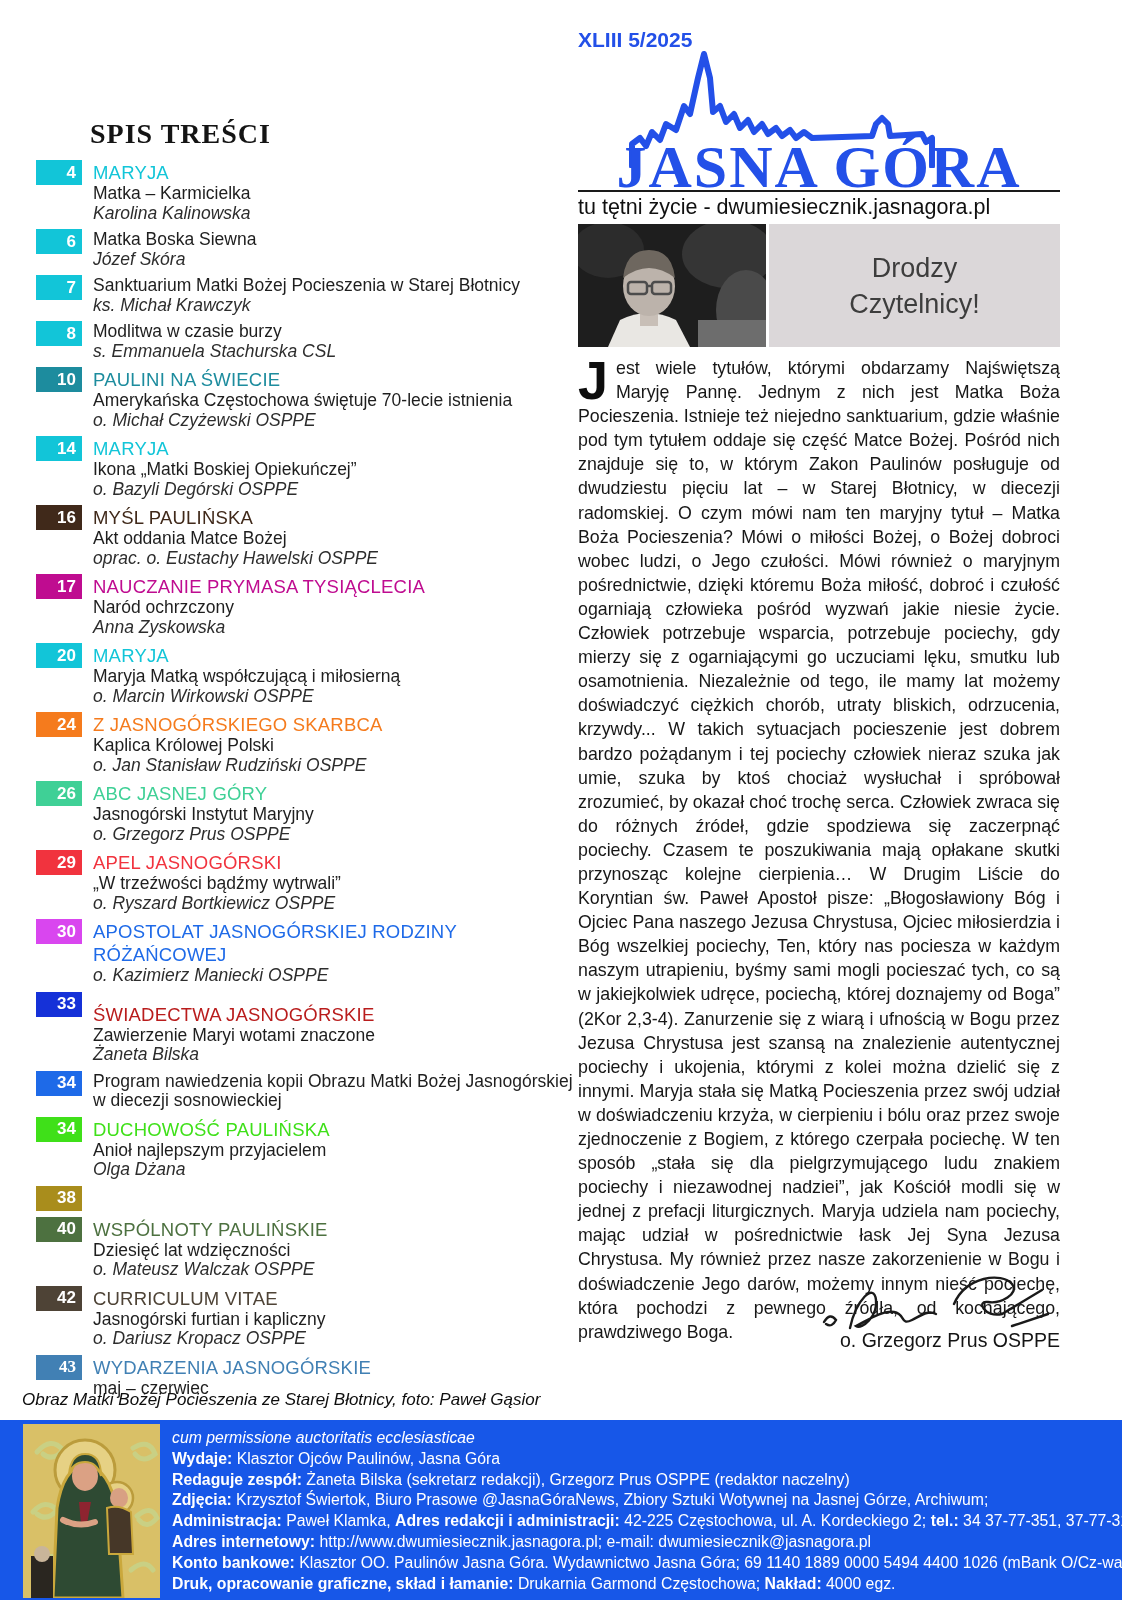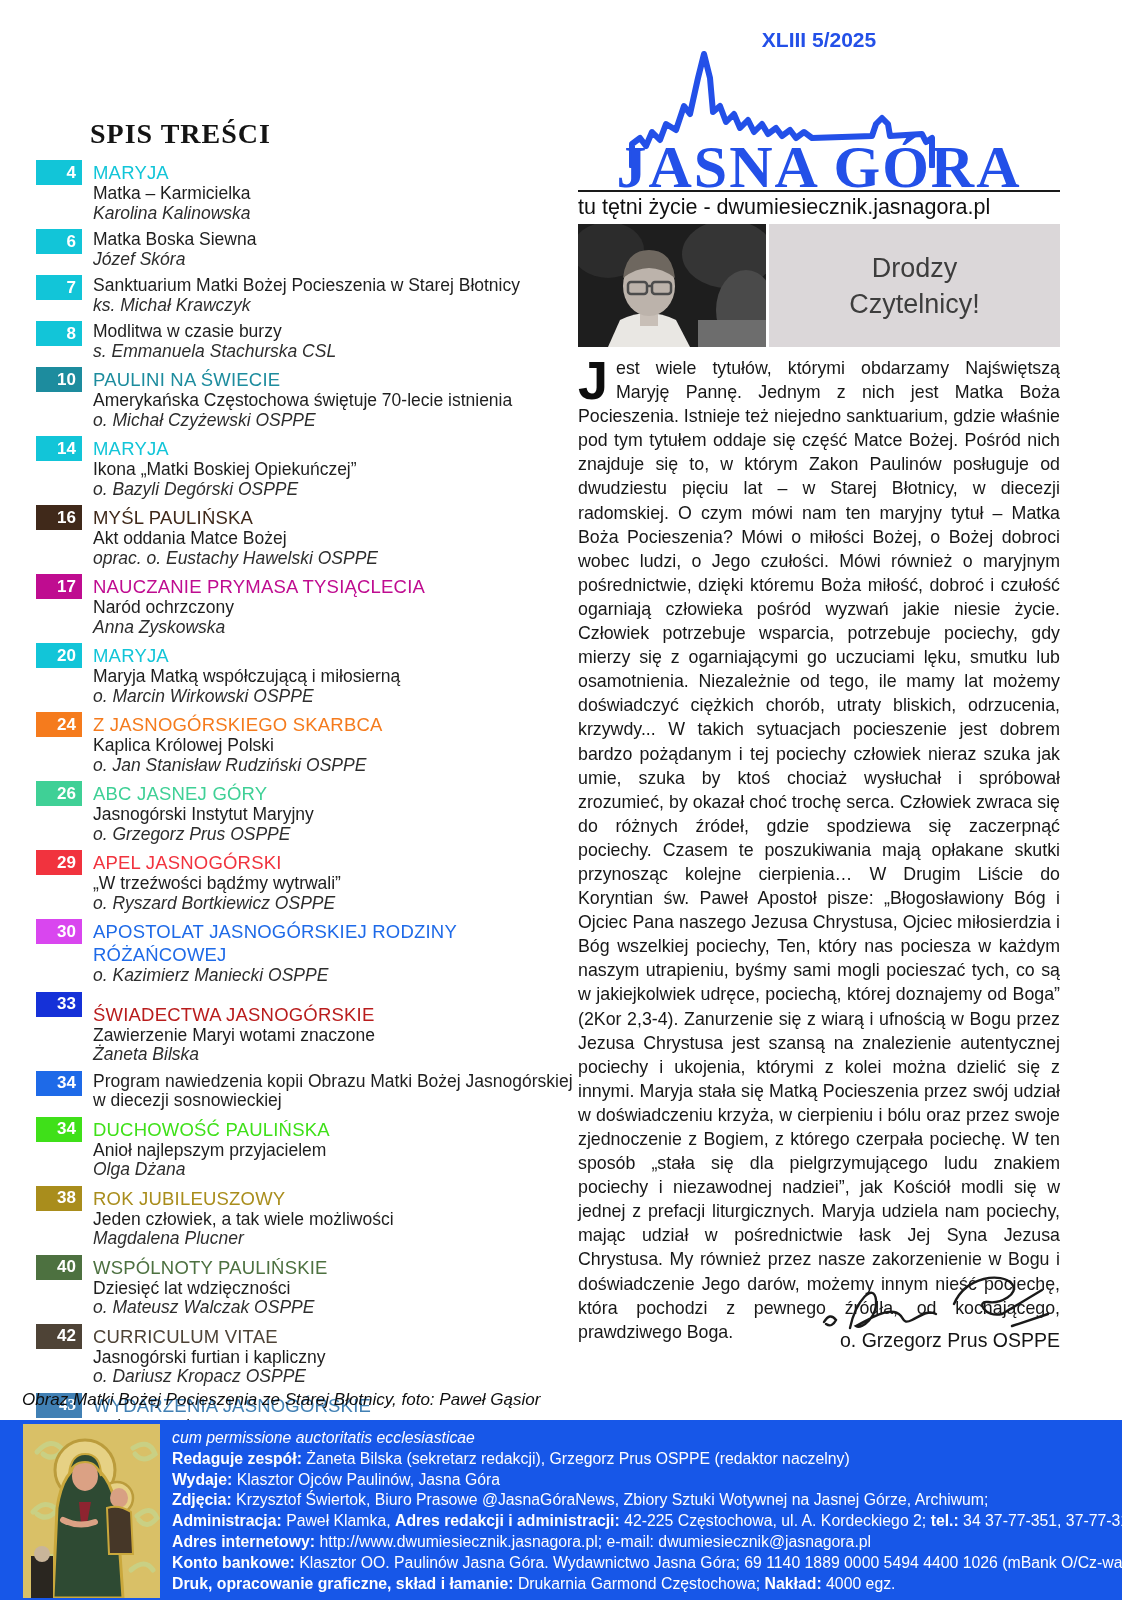--- a/index.html
+++ b/index.html
@@ -12,21 +12,21 @@
   .toc-list{position:absolute;left:36px;top:160px;width:540px;display:flex;flex-direction:column;gap:6px;}
   .toc-item{display:flex;gap:11px;}
   .badge{width:46px;height:25px;flex:none;color:#fff;font-weight:bold;font-size:17px;
          display:flex;align-items:center;justify-content:flex-end;padding-right:6px;box-sizing:border-box;}
   .toc-text{padding-top:1px;min-width:0;}
   .cat{font-size:18.5px;line-height:23px;letter-spacing:.2px;}
   .title{font-size:17.5px;line-height:19.5px;color:#1e1e1e;}
   .author{font-size:17.5px;line-height:19.5px;font-style:italic;color:#2d2d2d;}
 
   
-  .issue{position:absolute;left:578px;top:28px;width:482px;text-align:center;
+  .issue{position:absolute;left:578px;top:28px;width:482px;text-align:left;
          color:#2350e8;font-weight:bold;font-size:21px;}
   .logo-wrap{position:absolute;left:578px;top:46px;width:482px;height:148px;}
   .skyline{position:absolute;left:48px;top:2px;}
   .logo-text{position:absolute;left:0;bottom:-8px;width:100%;text-align:center;
              font-family:"Liberation Serif",serif;font-weight:bold;font-size:60px;
              color:#2350e8;letter-spacing:2px;white-space:nowrap;}
   .tagline{position:absolute;left:578px;top:190px;width:482px;font-size:21.5px;color:#101010;
            border-top:2px solid #1a1a1a;padding-top:3px;}
   .photo-row{position:absolute;left:578px;top:224px;width:482px;height:123px;display:flex;}
   .photo{width:188px;height:123px;flex:none;}
@@ -175,25 +175,20 @@
       <div class="toc-item">
         <div class="badge" style="background: rgb(63, 224, 25);">34</div>
         <div class="toc-text">
           <div class="cat" style="color: rgb(63, 224, 25);">DUCHOWOŚĆ PAULIŃSKA</div>
           <div class="title">Anioł najlepszym przyjacielem</div>
           <div class="author">Olga Dżana</div>
         </div>
       </div>
       <div class="toc-item">
         <div class="badge" style="background: rgb(169, 141, 28);">38</div>
-        <div class="toc-text">
-          <div class="cat" style="color: rgb(169, 141, 28);">ROK JUBILEUSZOWY</div>
-          <div class="title">Jeden człowiek, a tak wiele możliwości</div>
-          <div class="author">Magdalena Plucner</div>
-        </div>
       </div>
       <div class="toc-item">
         <div class="badge" style="background: rgb(77, 113, 64);">40</div>
         <div class="toc-text">
           <div class="cat" style="color: rgb(77, 113, 64);">WSPÓLNOTY PAULIŃSKIE</div>
           <div class="title">Dziesięć lat wdzięczności</div>
           <div class="author">o. Mateusz Walczak OSPPE</div>
         </div>
       </div>
       <div class="toc-item">
@@ -284,22 +279,22 @@
       <path d="M46 50 Q48 30 62 30 Q78 30 78 52 Q74 38 62 38 Q50 38 46 50 Z" fill="#2e4a33" stroke="#caa83c" stroke-width="2"></path>
       <path d="M56 78 L68 78 L64 100 L58 100 Z" fill="#8e2430"></path>
       <ellipse cx="96" cy="74" rx="9" ry="10" fill="#d8a083"></ellipse>
       <path d="M84 84 Q96 80 108 88 L110 130 L86 130 Z" fill="#463728" stroke="#caa83c" stroke-width="2"></path>
       <path d="M40 96 Q56 104 72 98" fill="none" stroke="#dba184" stroke-width="6" stroke-linecap="round"></path>
       <rect x="8" y="132" width="22" height="42" fill="#2a2620"></rect>
       <circle cx="19" cy="130" r="8" fill="#c9b59a"></circle>
     </svg>
     <div class="footer-lines">
         <div class="f-line"><span class="fi">cum permissione auctoritatis ecclesiasticae</span></div>
+        <div class="f-line"><span class="fb">Wydaje: </span><span>Klasztor Ojców Paulinów, Jasna Góra</span></div>
         <div class="f-line"><span class="fb">Redaguje zespół: </span><span>Żaneta Bilska (sekretarz redakcji), Grzegorz Prus OSPPE (redaktor naczelny)</span></div>
-        <div class="f-line"><span class="fb">Wydaje: </span><span>Klasztor Ojców Paulinów, Jasna Góra</span></div>
         <div class="f-line"><span class="fb">Zdjęcia: </span><span>Krzysztof Świertok, Biuro Prasowe @JasnaGóraNews, Zbiory Sztuki Wotywnej na Jasnej Górze, Archiwum;</span></div>
         <div class="f-line"><span class="fb">Administracja: </span><span>Paweł Klamka, </span><span class="fb">Adres redakcji i administracji: </span><span>42-225 Częstochowa, ul. A. Kordeckiego 2; </span><span class="fb">tel.: </span><span>34 37-77-351, 37-77-317</span></div>
         <div class="f-line"><span class="fb">Adres internetowy: </span><span>http://www.dwumiesiecznik.jasnagora.pl; e-mail: dwumiesiecznik@jasnagora.pl</span></div>
         <div class="f-line"><span class="fb">Konto bankowe: </span><span>Klasztor OO. Paulinów Jasna Góra. Wydawnictwo Jasna Góra; 69 1140 1889 0000 5494 4400 1026 (mBank O/Cz-wa)</span></div>
         <div class="f-line"><span class="fb">Druk, opracowanie graficzne, skład i łamanie: </span><span>Drukarnia Garmond Częstochowa; </span><span class="fb">Nakład: </span><span>4000 egz.</span></div>
       </div>
   </div>
 
 </div>
 

